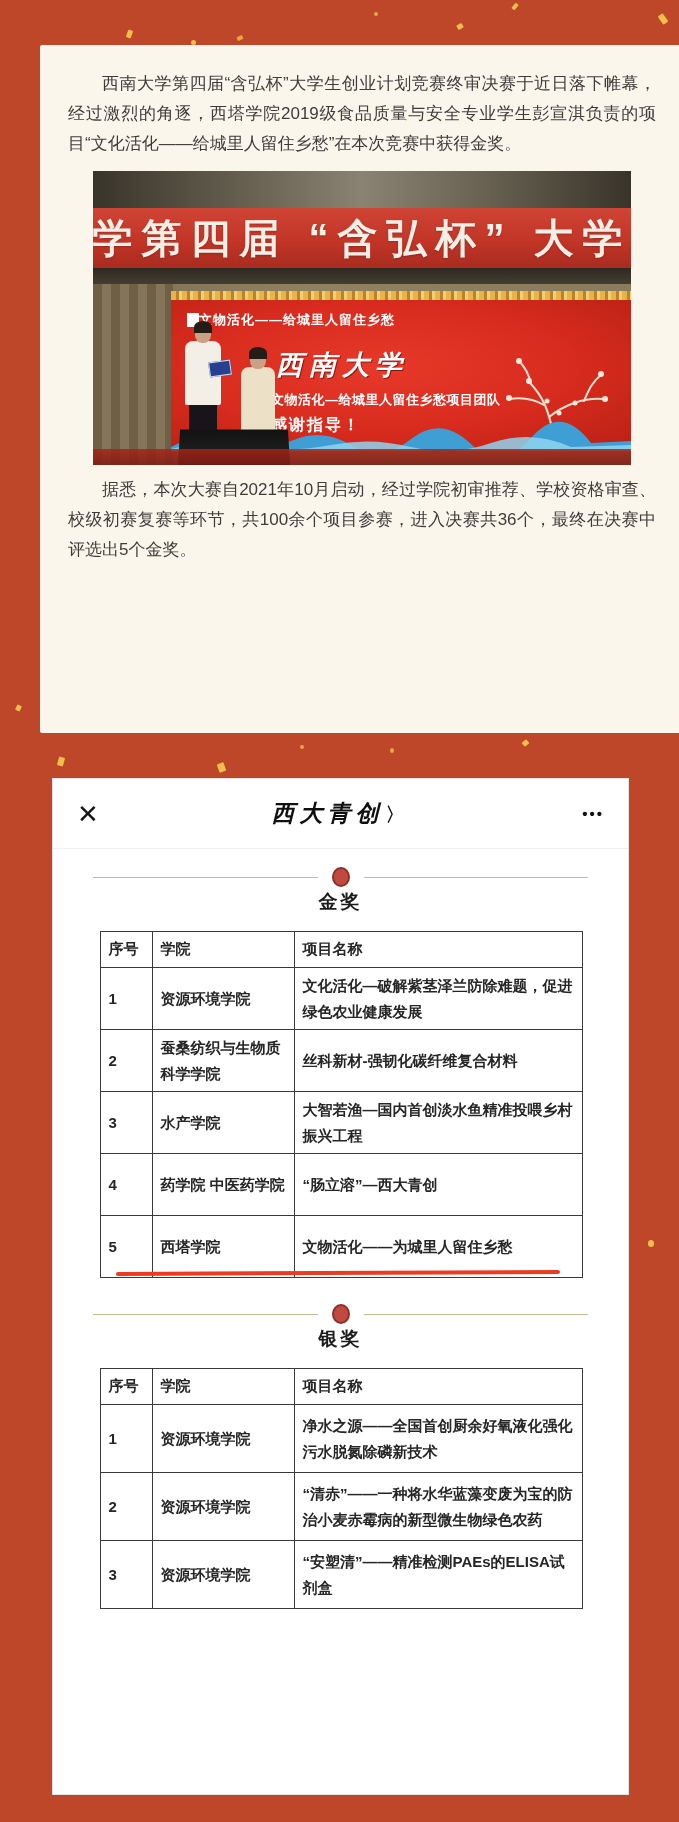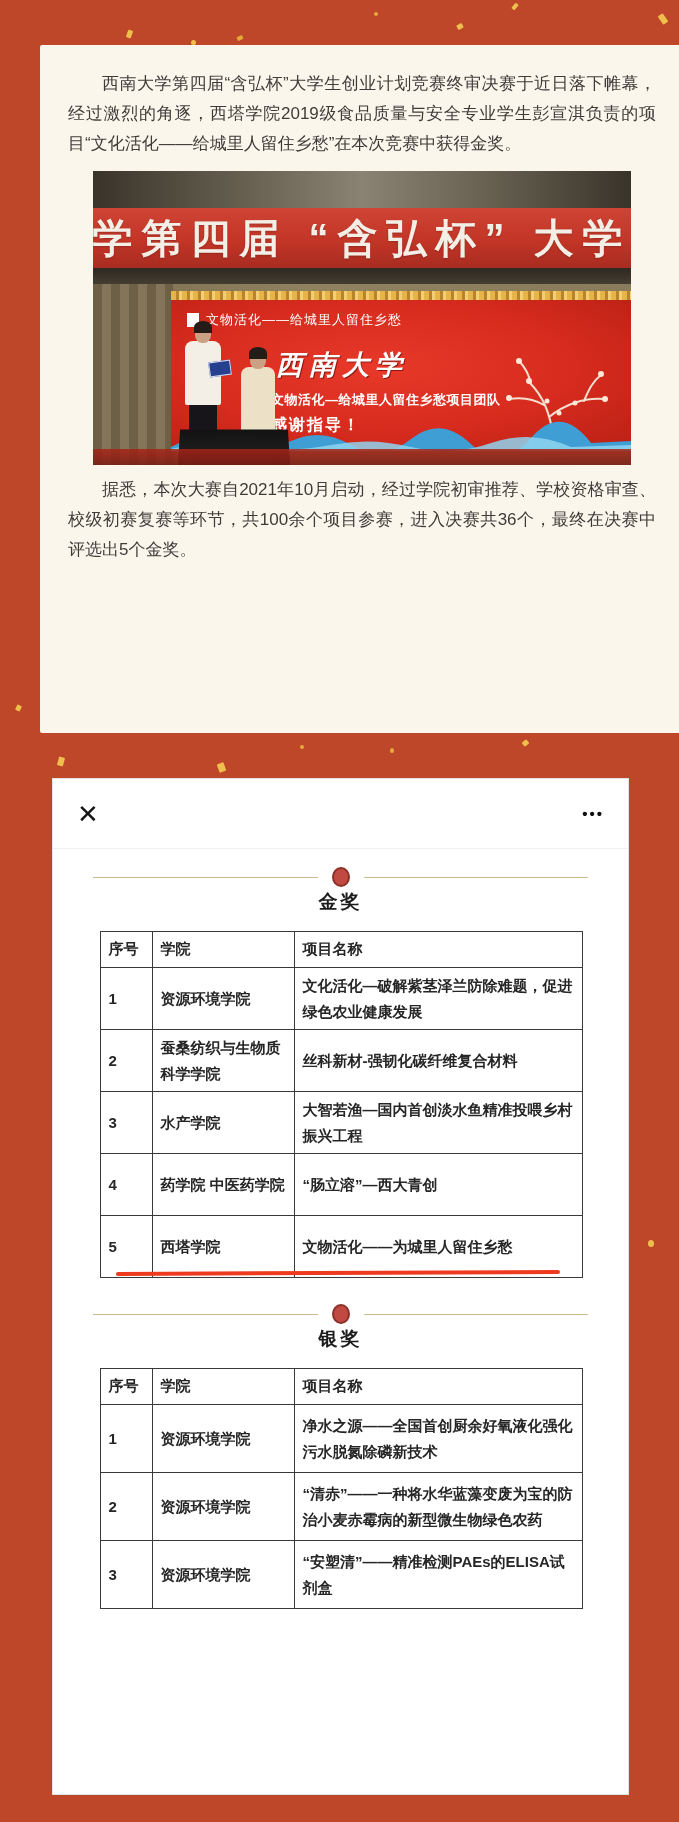--- a/index.html
+++ b/index.html
@@ -53,22 +53,22 @@
     background:linear-gradient(180deg,#2e2a22,#443e31); }
   .photo-wall { position:absolute; left:0; top:113px; width:100%; height:181px;
     background:linear-gradient(90deg,#7d6f52 0%,#94856293 40%,#8a7b5c 100%);
     background-color:#8a7b5c; }
   .wood-stripes { position:absolute; left:0; top:113px; width:80px; height:181px;
     background:repeating-linear-gradient(90deg,#6d6046 0 9px,#84755a 9px 18px); }
   .photo-screen { position:absolute; left:78px; top:128px; width:460px; height:152px;
     background:radial-gradient(ellipse at 45% 45%, #e8392a 0%, #d62b1e 55%, #b92014 100%); }
   .screen-fringe { position:absolute; left:0; top:-8px; width:100%; height:9px;
     background:repeating-linear-gradient(90deg,#e7b44a 0 5px,#b9832b 5px 8px,#f3cf74 8px 11px); }
-  .screen-title { position:absolute; left:16px; top:12px; color:#fff; font-weight:normal;
-    font-size:13px; letter-spacing:1px; display:flex; align-items:center; gap:7px; }
+  .screen-title { position:absolute; left:16px; top:12px; color:#fff; font-weight:bold;
+    font-size:13px; letter-spacing:1px; display:flex; align-items:center; }
   .screen-title .bullet { width:12px; height:14px; background:#fff; display:inline-block; }
   .screen-school { position:absolute; left:105px; top:48px; color:#fff;
     font-family:"DejaVu Serif", serif; font-style:italic; font-weight:bold;
     font-size:27px; letter-spacing:6px; text-shadow:1px 1px 0 #8d1710; }
   .screen-team { position:absolute; left:100px; top:92px; color:#fff; font-weight:bold;
     font-size:13px; letter-spacing:.5px; }
   .screen-thanks { position:absolute; left:100px; top:116px; color:#fff; font-weight:bold;
     font-size:16px; letter-spacing:2px; }
   .screen-blossom { position:absolute; right:12px; top:58px; opacity:.95; }
   .screen-waves { position:absolute; left:0; bottom:0; width:100%; height:30px; }
@@ -215,20 +215,23 @@
     <div class="photo-floor"></div>
   </div>
 
   <p>据悉，本次大赛自2021年10月启动，经过学院初审推荐、学校资格审查、校级初赛复赛等环节，共100余个项目参赛，进入决赛共36个，最终在决赛中评选出5个金奖。</p>
 </div>
 
 <div class="card2">
 
   <div class="wx-header">
     <span class="wx-close">✕</span>
+    <span class="wx-title">
+      <span>西大青创</span><span class="chev">〉</span>
+    </span>
     <span class="wx-more">•••</span>
   </div>
 
 
   <div class="divider">
     <div class="line"></div>
     <div class="dot"></div>
     <div class="line"></div>
   </div>
 

